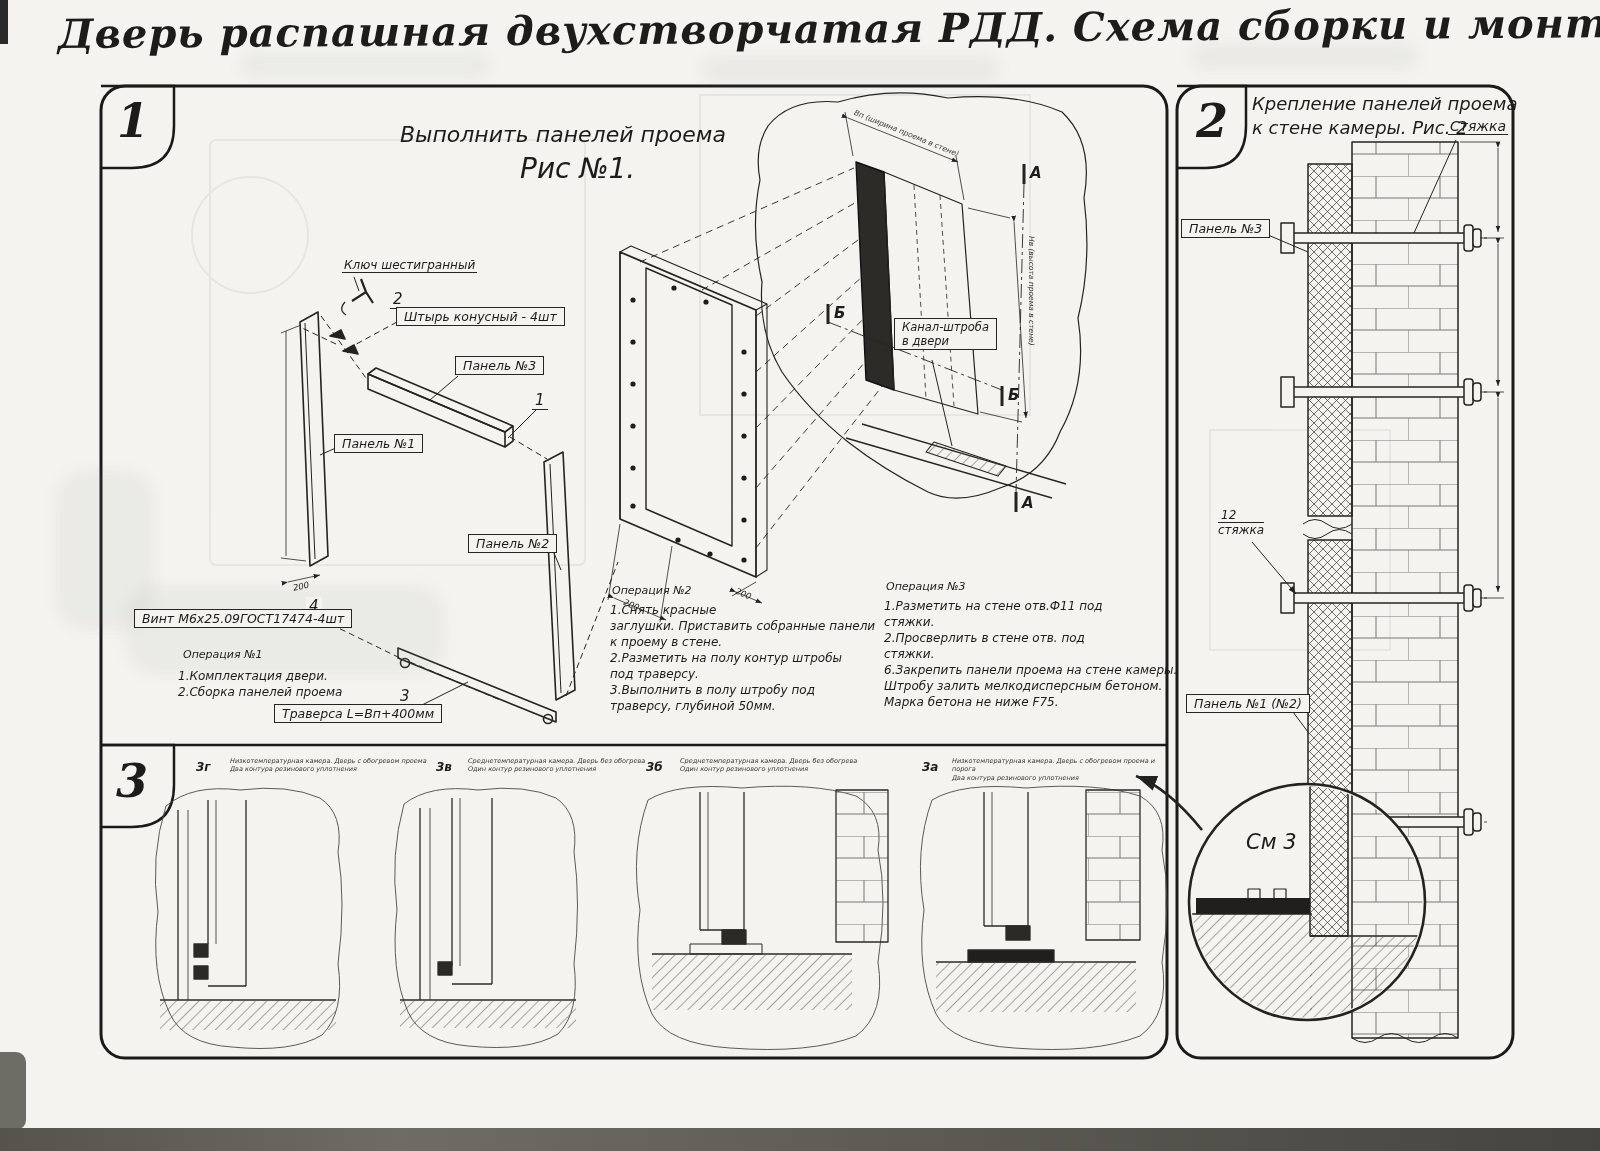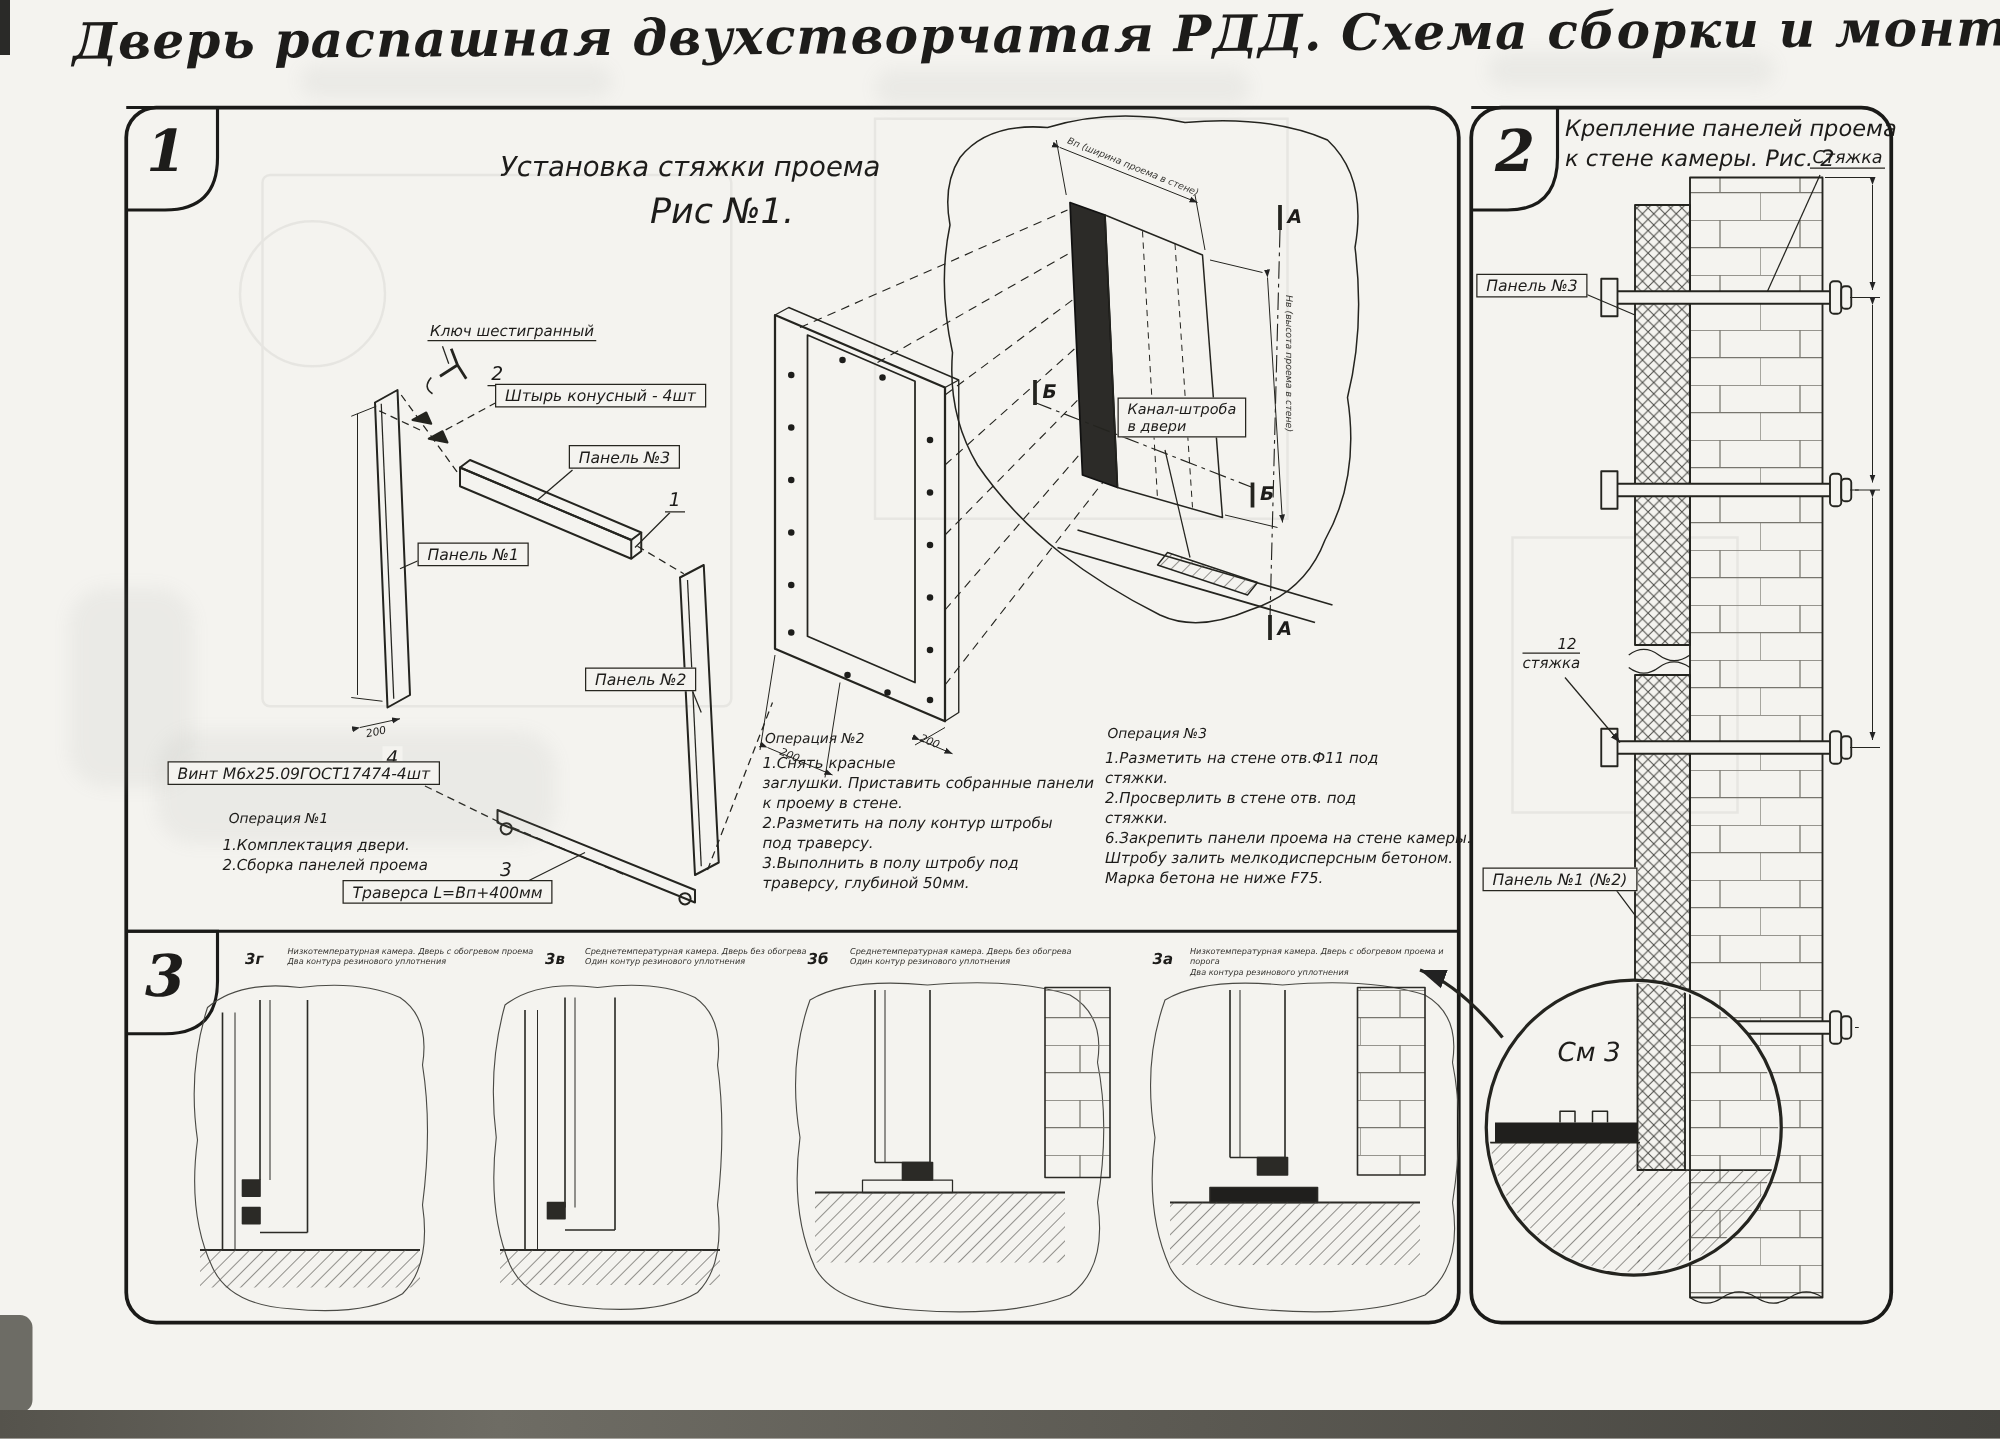--- a/index.html
+++ b/index.html
@@ -17,21 +17,21 @@
   .lbl{font-size:12px}
   .u{border-bottom:1.4px solid #26251f;padding:0 2px}
   .optitle{font-size:11px}
   .opbody{font-size:12px;line-height:1.34;white-space:pre-line}
   .marker{font-size:15px;font-weight:bold}
   .dim{font-size:8.5px}
   .tinydim{font-size:7.5px;color:#3a3935}
   .rot{transform-origin:left top}
   .cap{font-size:6.5px;line-height:1.3;white-space:pre-line;color:#33322e}
   .did{font-size:12px;font-weight:bold}
-  .frac{font-size:12px;text-align:right}
+  .frac{font-size:12px;text-align:left}
   .frac .top{display:block;border-bottom:1.3px solid #26251f;padding:0 3px}
   .smudge{position:absolute;background:#8e938f;opacity:.09;filter:blur(7px);border-radius:30px;z-index:1}
   .band{position:absolute;left:0;top:1128px;width:1600px;height:23px;z-index:4;
         background:linear-gradient(90deg,#55534c,#6e6c64 25%,#5b5952 60%,#45443f)}
   .blotch{position:absolute;left:0;top:1052px;width:26px;height:78px;background:#55534c;opacity:.85;
           border-radius:0 10px 10px 0;z-index:4}
   .cornermark{position:absolute;left:0;top:0;width:8px;height:44px;background:#2a2a28;z-index:4}
 </style>
 </head>
 <body>
@@ -310,21 +310,21 @@
     <rect x="968" y="950" width="86" height="12" fill="#201f1d"></rect>
     <line x1="936" y1="962" x2="1136" y2="962" stroke-width="1.6"></line>
     <path d="M936 962h200v50h-200z" fill="url(#hatch)" stroke="none"></path>
   </g>
 </g>
 </svg>
 
 <div class="t title" style="left:58px;top:4px">Дверь распашная двухстворчатая РДД.  Схема сборки и монтажа №2</div>
 
 <div class="t secnum" style="left:117px;top:94px">1</div>
-<div class="t figtitle" style="left:400px;top:122px">Установка стяжки проема</div>
+<div class="t figtitle" style="left:400px;top:122px">Выполнить панелей проема</div>
 <div class="t figsub" style="left:520px;top:152px">Рис №1.</div>
 
 <div class="t lbl u" style="left:342px;top:258px">Ключ шестигранный</div>
 <div class="t callout" style="left:390px;top:290px">2</div>
 <div class="t box" style="left:396px;top:307px">Штырь конусный - 4шт</div>
 <div class="t box" style="left:455px;top:356px">Панель №3</div>
 <div class="t callout" style="left:532px;top:391px">1</div>
 <div class="t box" style="left:334px;top:434px">Панель №1</div>
 <div class="t box" style="left:468px;top:534px">Панель №2</div>
 <div class="t callout" style="left:306px;top:597px">4</div>

